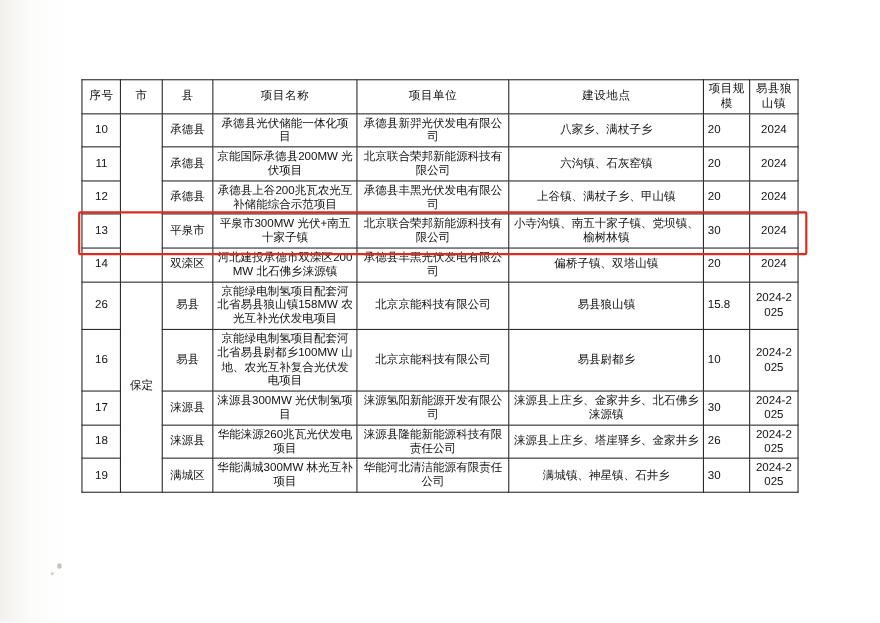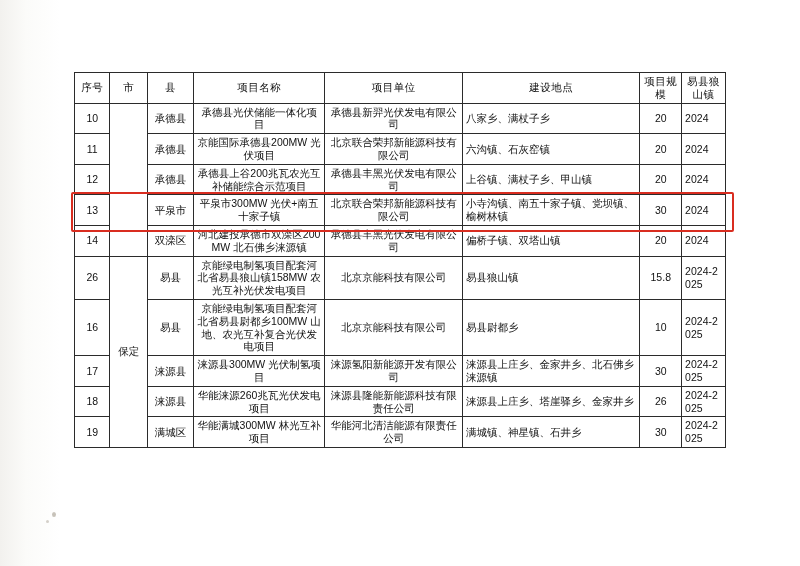--- a/index.html
+++ b/index.html
@@ -51,27 +51,27 @@
     font-weight: normal;
     word-break: break-all;
   }
   thead th {
     text-align: center;
     font-weight: bold;
     font-size: 11.5px;
     padding: 6px 2px;
     letter-spacing: 0.5px;
   }
-  td.c { text-align: left; }
+  td.c { text-align: center; }
   td.l { text-align: center; }
   td.seq { text-align: center; font-size: 11.5px; }
   td.city { text-align: center; font-size: 11.5px; }
   td.county { text-align: center; font-size: 11px; }
-  td.year { font-size: 10.5px; line-height: 1.15; }
-  td.scale { text-align: center; font-size: 11px; }
+  td.year { text-align: center; font-size: 10.5px; line-height: 1.15; }
+  td.scale { text-align: left; font-size: 11px; }
   .colw-seq { width: 34px; }
   .colw-city { width: 36px; }
   .colw-county { width: 44px; }
   .colw-name { width: 126px; }
   .colw-unit { width: 132px; }
   .colw-place { width: 170px; }
   .colw-scale { width: 40px; }
   .colw-year { width: 42px; }
 
   

